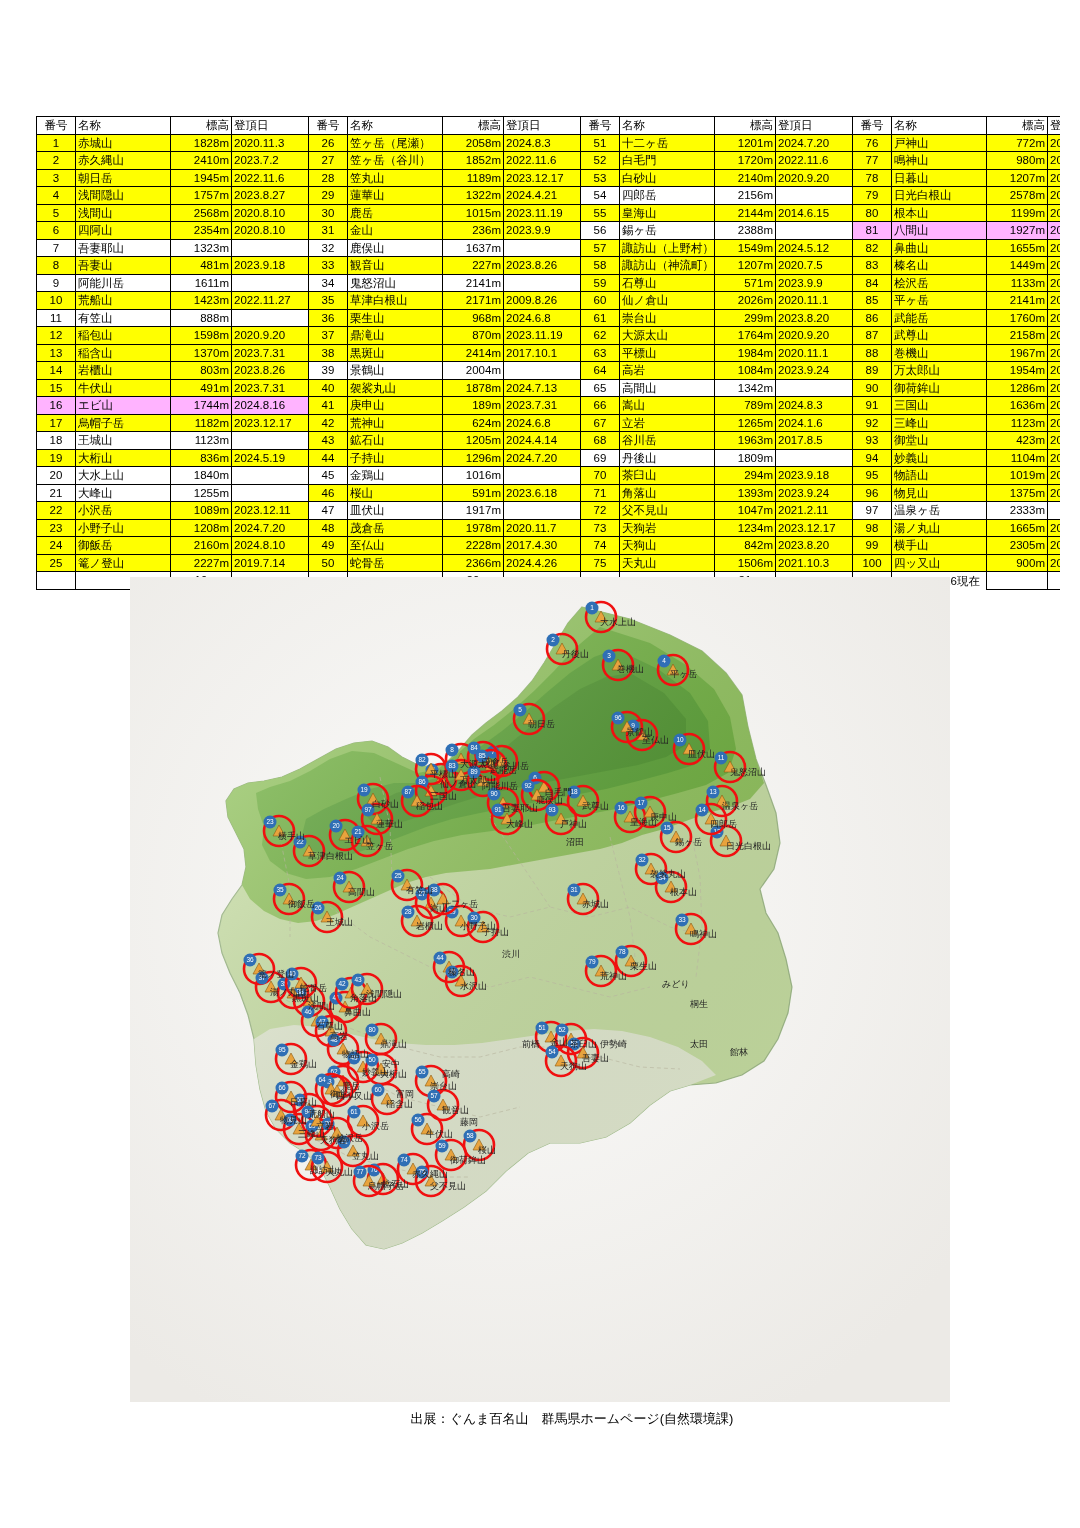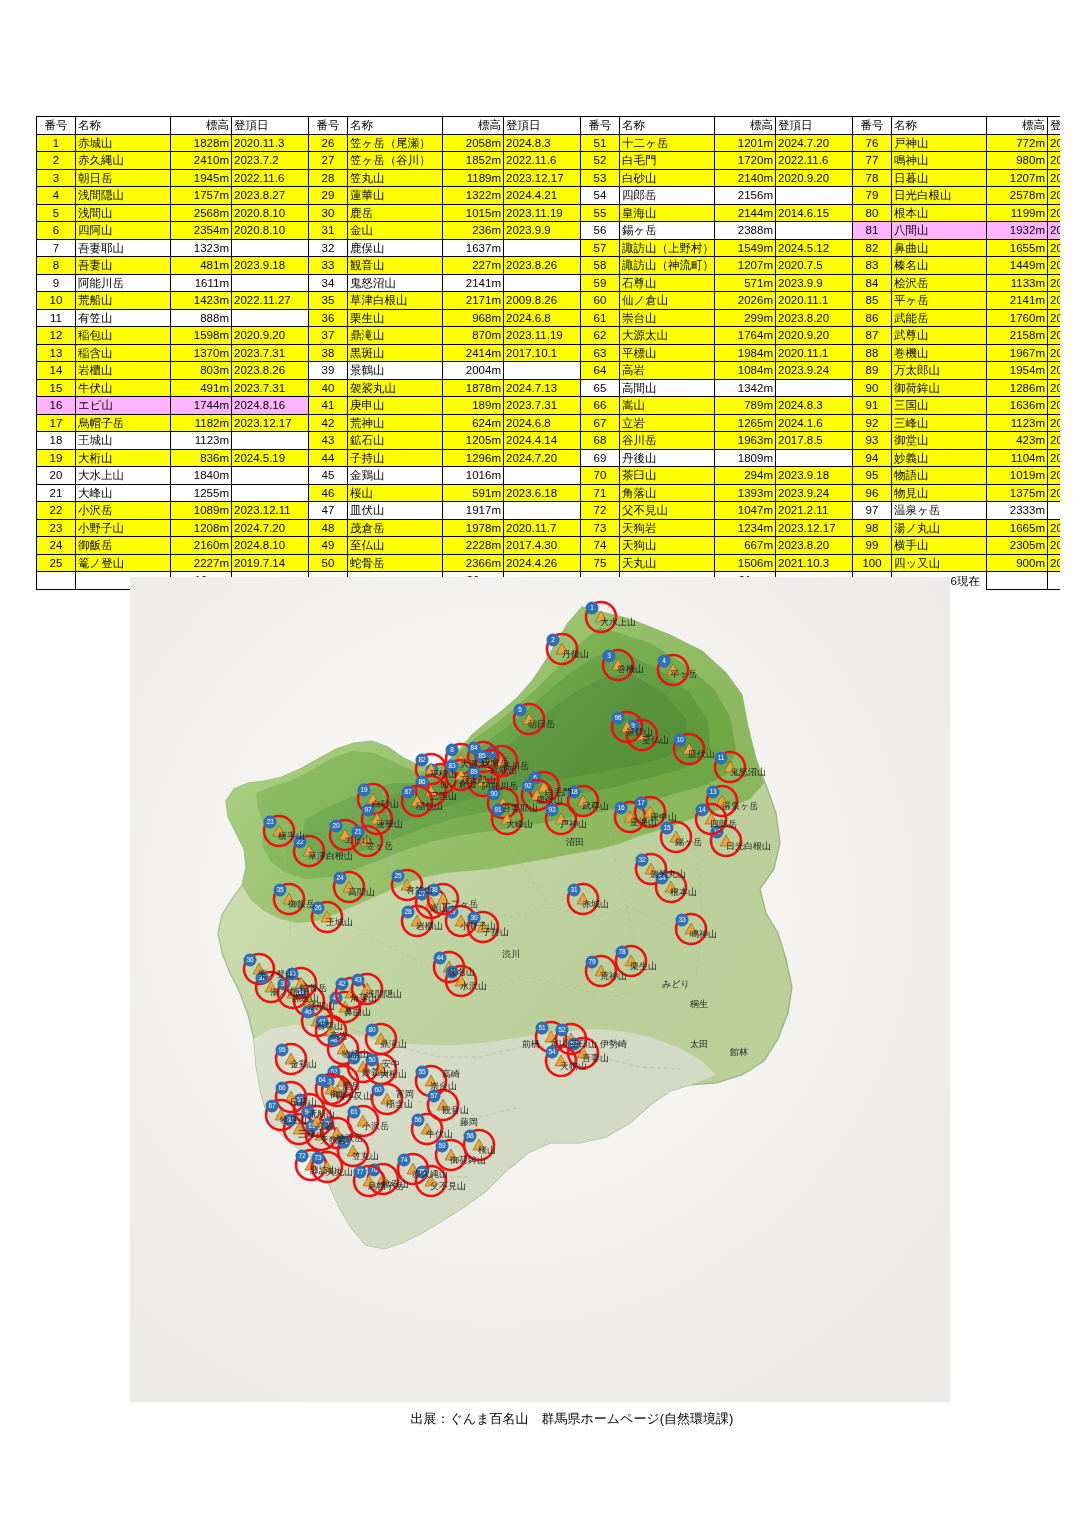--- a/index.html
+++ b/index.html
@@ -212,21 +212,21 @@
             <td class="c-no yellow">31</td>
             <td class="c-name yellow">金山</td>
             <td class="c-alt yellow">236m</td>
             <td class="c-date yellow">2023.9.9</td>
             <td class="c-no white">56</td>
             <td class="c-name white">錫ヶ岳</td>
             <td class="c-alt white">2388m</td>
             <td class="c-date white"></td>
             <td class="c-no pink">81</td>
             <td class="c-name pink">八間山</td>
-            <td class="c-alt pink">1932m</td>
+            <td class="c-alt pink">1927m</td>
             <td class="c-date pink">2024.8.16</td>
           </tr>
           <tr>
             <td class="c-no white">7</td>
             <td class="c-name white">吾妻耶山</td>
             <td class="c-alt white">1323m</td>
             <td class="c-date white"></td>
             <td class="c-no white">32</td>
             <td class="c-name white">鹿俣山</td>
             <td class="c-alt white">1637m</td>
@@ -532,21 +532,21 @@
             <td class="c-no yellow">24</td>
             <td class="c-name yellow">御飯岳</td>
             <td class="c-alt yellow">2160m</td>
             <td class="c-date yellow">2024.8.10</td>
             <td class="c-no yellow">49</td>
             <td class="c-name yellow">至仏山</td>
             <td class="c-alt yellow">2228m</td>
             <td class="c-date yellow">2017.4.30</td>
             <td class="c-no yellow">74</td>
             <td class="c-name yellow">天狗山</td>
-            <td class="c-alt yellow">667m</td>
+            <td class="c-alt yellow">842m</td>
             <td class="c-date yellow">2023.8.20</td>
             <td class="c-no yellow">99</td>
             <td class="c-name yellow">横手山</td>
             <td class="c-alt yellow">2305m</td>
             <td class="c-date yellow">2022.8.16</td>
           </tr>
           <tr>
             <td class="c-no yellow">25</td>
             <td class="c-name yellow">篭ノ登山</td>
             <td class="c-alt yellow">2227m</td>

